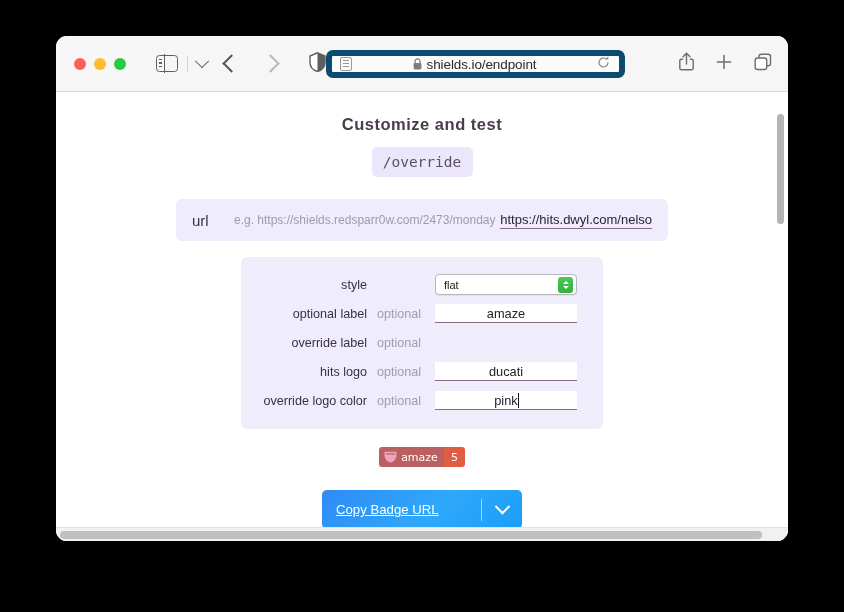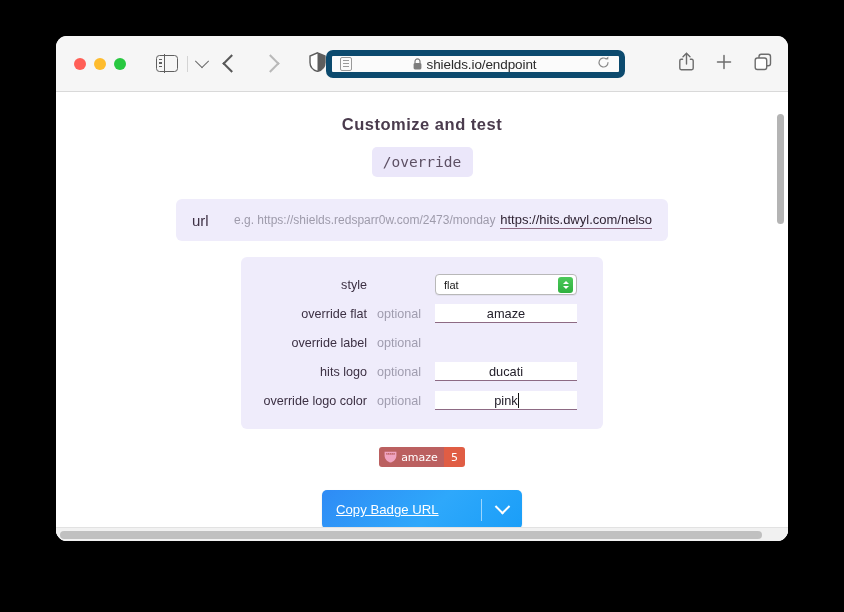--- a/index.html
+++ b/index.html
@@ -505,21 +505,21 @@
                 <span class="sel-val">flat</span>
                 <span class="stepper">
                   <span class="up"></span>
                     <span class="dn"></span>
                 </span>
               </span>
             </span>
           </div>
 
           <div class="form-row">
-            <span class="label">override flat</span>
+            <span class="label">optional label</span>
             <span class="opt">optional</span>
             <span class="field">
               <input class="text-field" type="text" value="amaze" style="">
             </span>
           </div>
 
           <div class="form-row">
             <span class="label">override label</span>
             <span class="opt">optional</span>
           </div>

